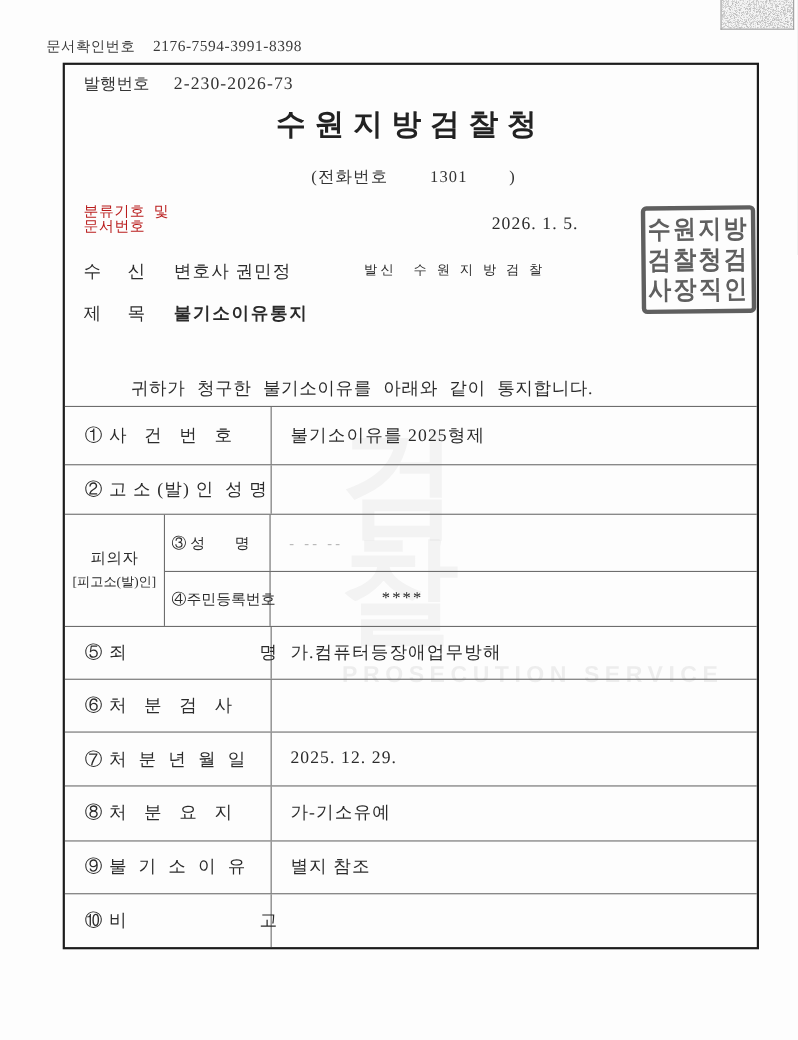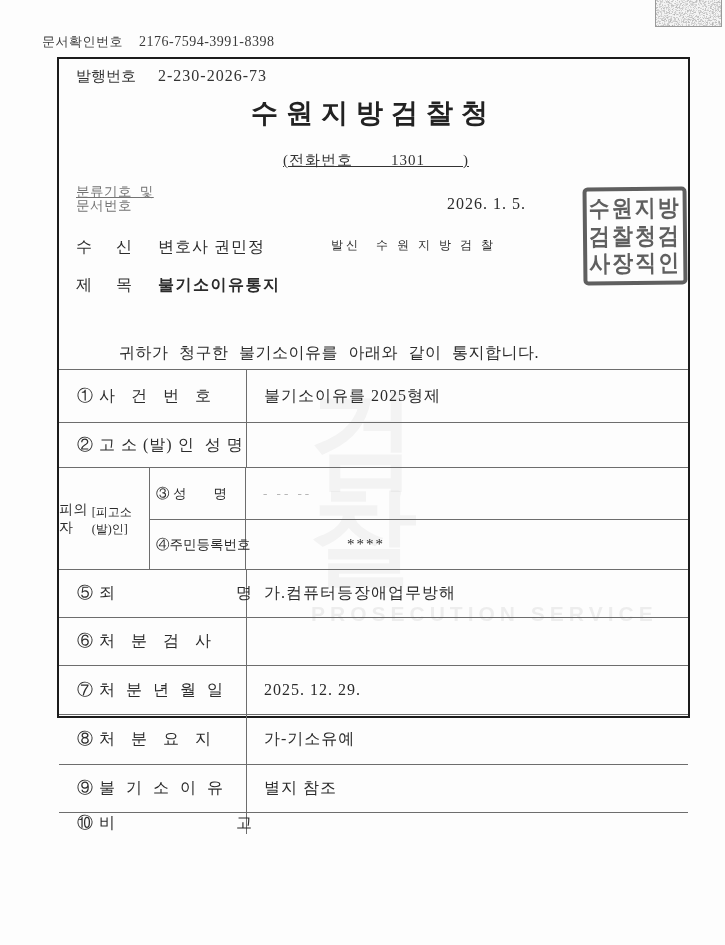--- a/index.html
+++ b/index.html
@@ -6,38 +6,38 @@
   html,body { background:#e8e8e8; }
   .page {
     position:relative;
     width:725px; height:945px;
     background:#fdfdfd;
     font-family:"Liberation Serif","DejaVu Serif",serif;
     color:#2b2b2b;
     overflow:hidden;
     margin:0 auto;
   }
-  .pre { white-space:pre;text-decoration:underline; }
+  .pre { white-space:pre; }
 
   
   .doc-check {
     position:absolute; left:42px; top:33px;
     font-size:13px; letter-spacing:0.5px; color:#3a3a3a;
   }
   .doc-check .num { margin-left:16px; font-size:14px; }
 
   .security-pattern {
     position:absolute; left:655px; top:0; width:67px; height:27px;
     border:1px solid #9a9a9a; border-top:none;
   }
 
   
   .border-box {
     position:absolute; left:57px; top:57px;
-    width:633px; height:661px;
+    width:633px; height:806px;
     border:2px solid #1c1c1c;
   }
 
   .issue-line {
     position:absolute; left:17px; top:8px;
     font-size:15px; color:#333;
   }
   .issue-line .num { margin-left:22px; font-size:16px; letter-spacing:1px; }
 
   .office-title {
@@ -46,21 +46,21 @@
     font-size:27px; font-weight:600; letter-spacing:8px; color:#222;
   }
 
   .phone-line {
     position:absolute; left:224px; top:92px;
     font-size:15px; letter-spacing:1px; color:#333;
   }
 
   .class-block {
     position:absolute; left:17px; top:126px;
-    font-size:13.5px; line-height:14px; color:#737373; letter-spacing:0.5px;
+    font-size:13.5px; line-height:14px; color:#b91c1c; letter-spacing:0.5px;
   }
 
   .issue-date {
     position:absolute; left:388px; top:136px;
     font-size:16px; letter-spacing:1px; color:#2b2b2b;
   }
 
   .recipient-row { position:absolute; left:17px; top:178px; font-size:16px; }
   .recipient-row .lab { white-space:pre; }
   .recipient-row .val { margin-left:26px; letter-spacing:1px; }
@@ -127,21 +127,21 @@
     font-size:16px; letter-spacing:1px; white-space:pre; color:#2b2b2b;
   }
   .t-value {
     flex:1; display:flex; align-items:center;
     padding-left:17px;
     font-size:16px; letter-spacing:1px; color:#2b2b2b;
   }
   
   .suspect-outer {
     width:91px; border-right:1px solid #6d6d6d;
-    display:flex; flex-direction:row; justify-content:center; align-items:center;
+    display:flex; flex-direction:column; justify-content:center; align-items:center;
     font-size:14px; color:#2b2b2b; letter-spacing:0.5px;
   }
   .suspect-outer .sub2 { font-size:12px; margin-top:4px; letter-spacing:0; }
   .suspect-inner { flex:1; display:flex; flex-direction:column; }
   .suspect-subrow { display:flex; flex:0 0 auto; }
   .suspect-subrow.first { border-bottom:1px solid #6d6d6d; }
   .s-label {
     width:96px; border-right:1px solid #6d6d6d;
     display:flex; align-items:center; padding-left:6px;
     font-size:13.5px; white-space:pre; color:#2b2b2b;

